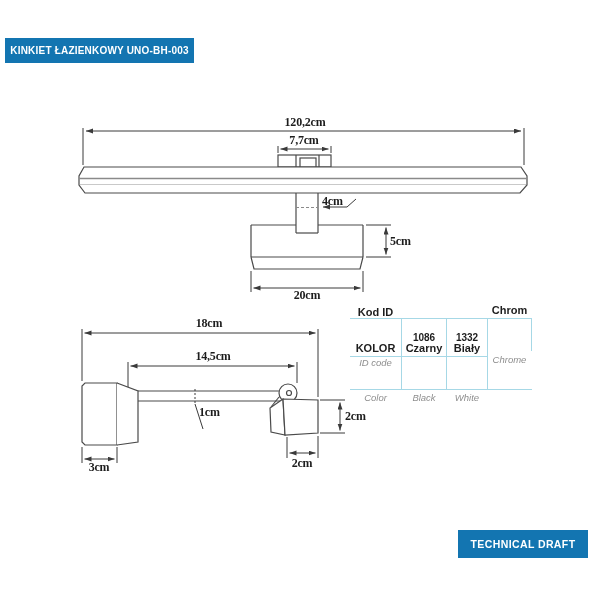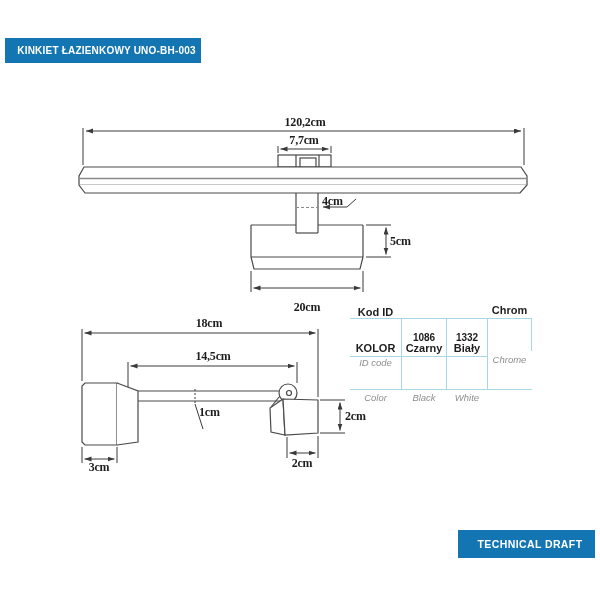--- a/index.html
+++ b/index.html
@@ -9,21 +9,21 @@
     --line:#4a4a4a;
   }
   html,body{margin:0;padding:0;background:#fff;}
   #canvas{
     position:relative;width:600px;height:600px;background:#ffffff;overflow:hidden;
     font-family:"Liberation Sans",sans-serif;
   }
   .banner{
     position:absolute;background:var(--accent);color:#fff;
     display:flex;align-items:center;justify-content:center;
-    font-weight:700;white-space:nowrap;padding-left:7px;
+    font-weight:700;white-space:nowrap;
   }
   #top-banner{left:5px;top:38px;width:189px;height:25px;font-size:10px;letter-spacing:.2px;}
   #bottom-banner{left:458px;top:530px;width:130px;height:28px;font-size:10.5px;letter-spacing:.4px;}
   #draw-svg{position:absolute;left:0;top:0;}
   .dim-label{
     position:absolute;font-weight:700;font-size:12px;color:var(--ink);
     letter-spacing:-.2px;white-space:nowrap;font-family:Liberation Serif, serif;
   }
   .dim-center{text-align:center;}
   
@@ -177,21 +177,21 @@
           <path d="M117,447 V463"></path>
         <path d="M84.5,459 H114.5" marker-start="url(#ah)" marker-end="url(#ah)"></path>
       </g>
     </g>
   </svg>
 
   <div class="dim-label dim-center" style="left:255px;top:115px;width:100px;">120,2cm</div>
   <div class="dim-label dim-center" style="left:274px;top:133px;width:60px;">7,7cm</div>
   <div class="dim-label" style="left:322px;top:194px;">4cm</div>
   <div class="dim-label" style="left:390px;top:234px;">5cm</div>
-  <div class="dim-label dim-center" style="left:277px;top:300px;width:60px;">20cm</div>
+  <div class="dim-label dim-center" style="left:277px;top:288px;width:60px;">20cm</div>
 
   <div class="dim-label dim-center" style="left:169px;top:316px;width:80px;">18cm</div>
   <div class="dim-label dim-center" style="left:163px;top:349px;width:100px;">14,5cm</div>
   <div class="dim-label" style="left:199px;top:405px;">1cm</div>
   <div class="dim-label dim-center" style="left:69px;top:460px;width:60px;">3cm</div>
   <div class="dim-label" style="left:345px;top:409px;">2cm</div>
   <div class="dim-label dim-center" style="left:272px;top:456px;width:60px;">2cm</div>
 
   <div id="spec-table">
     <div class="spec-cell row1">

